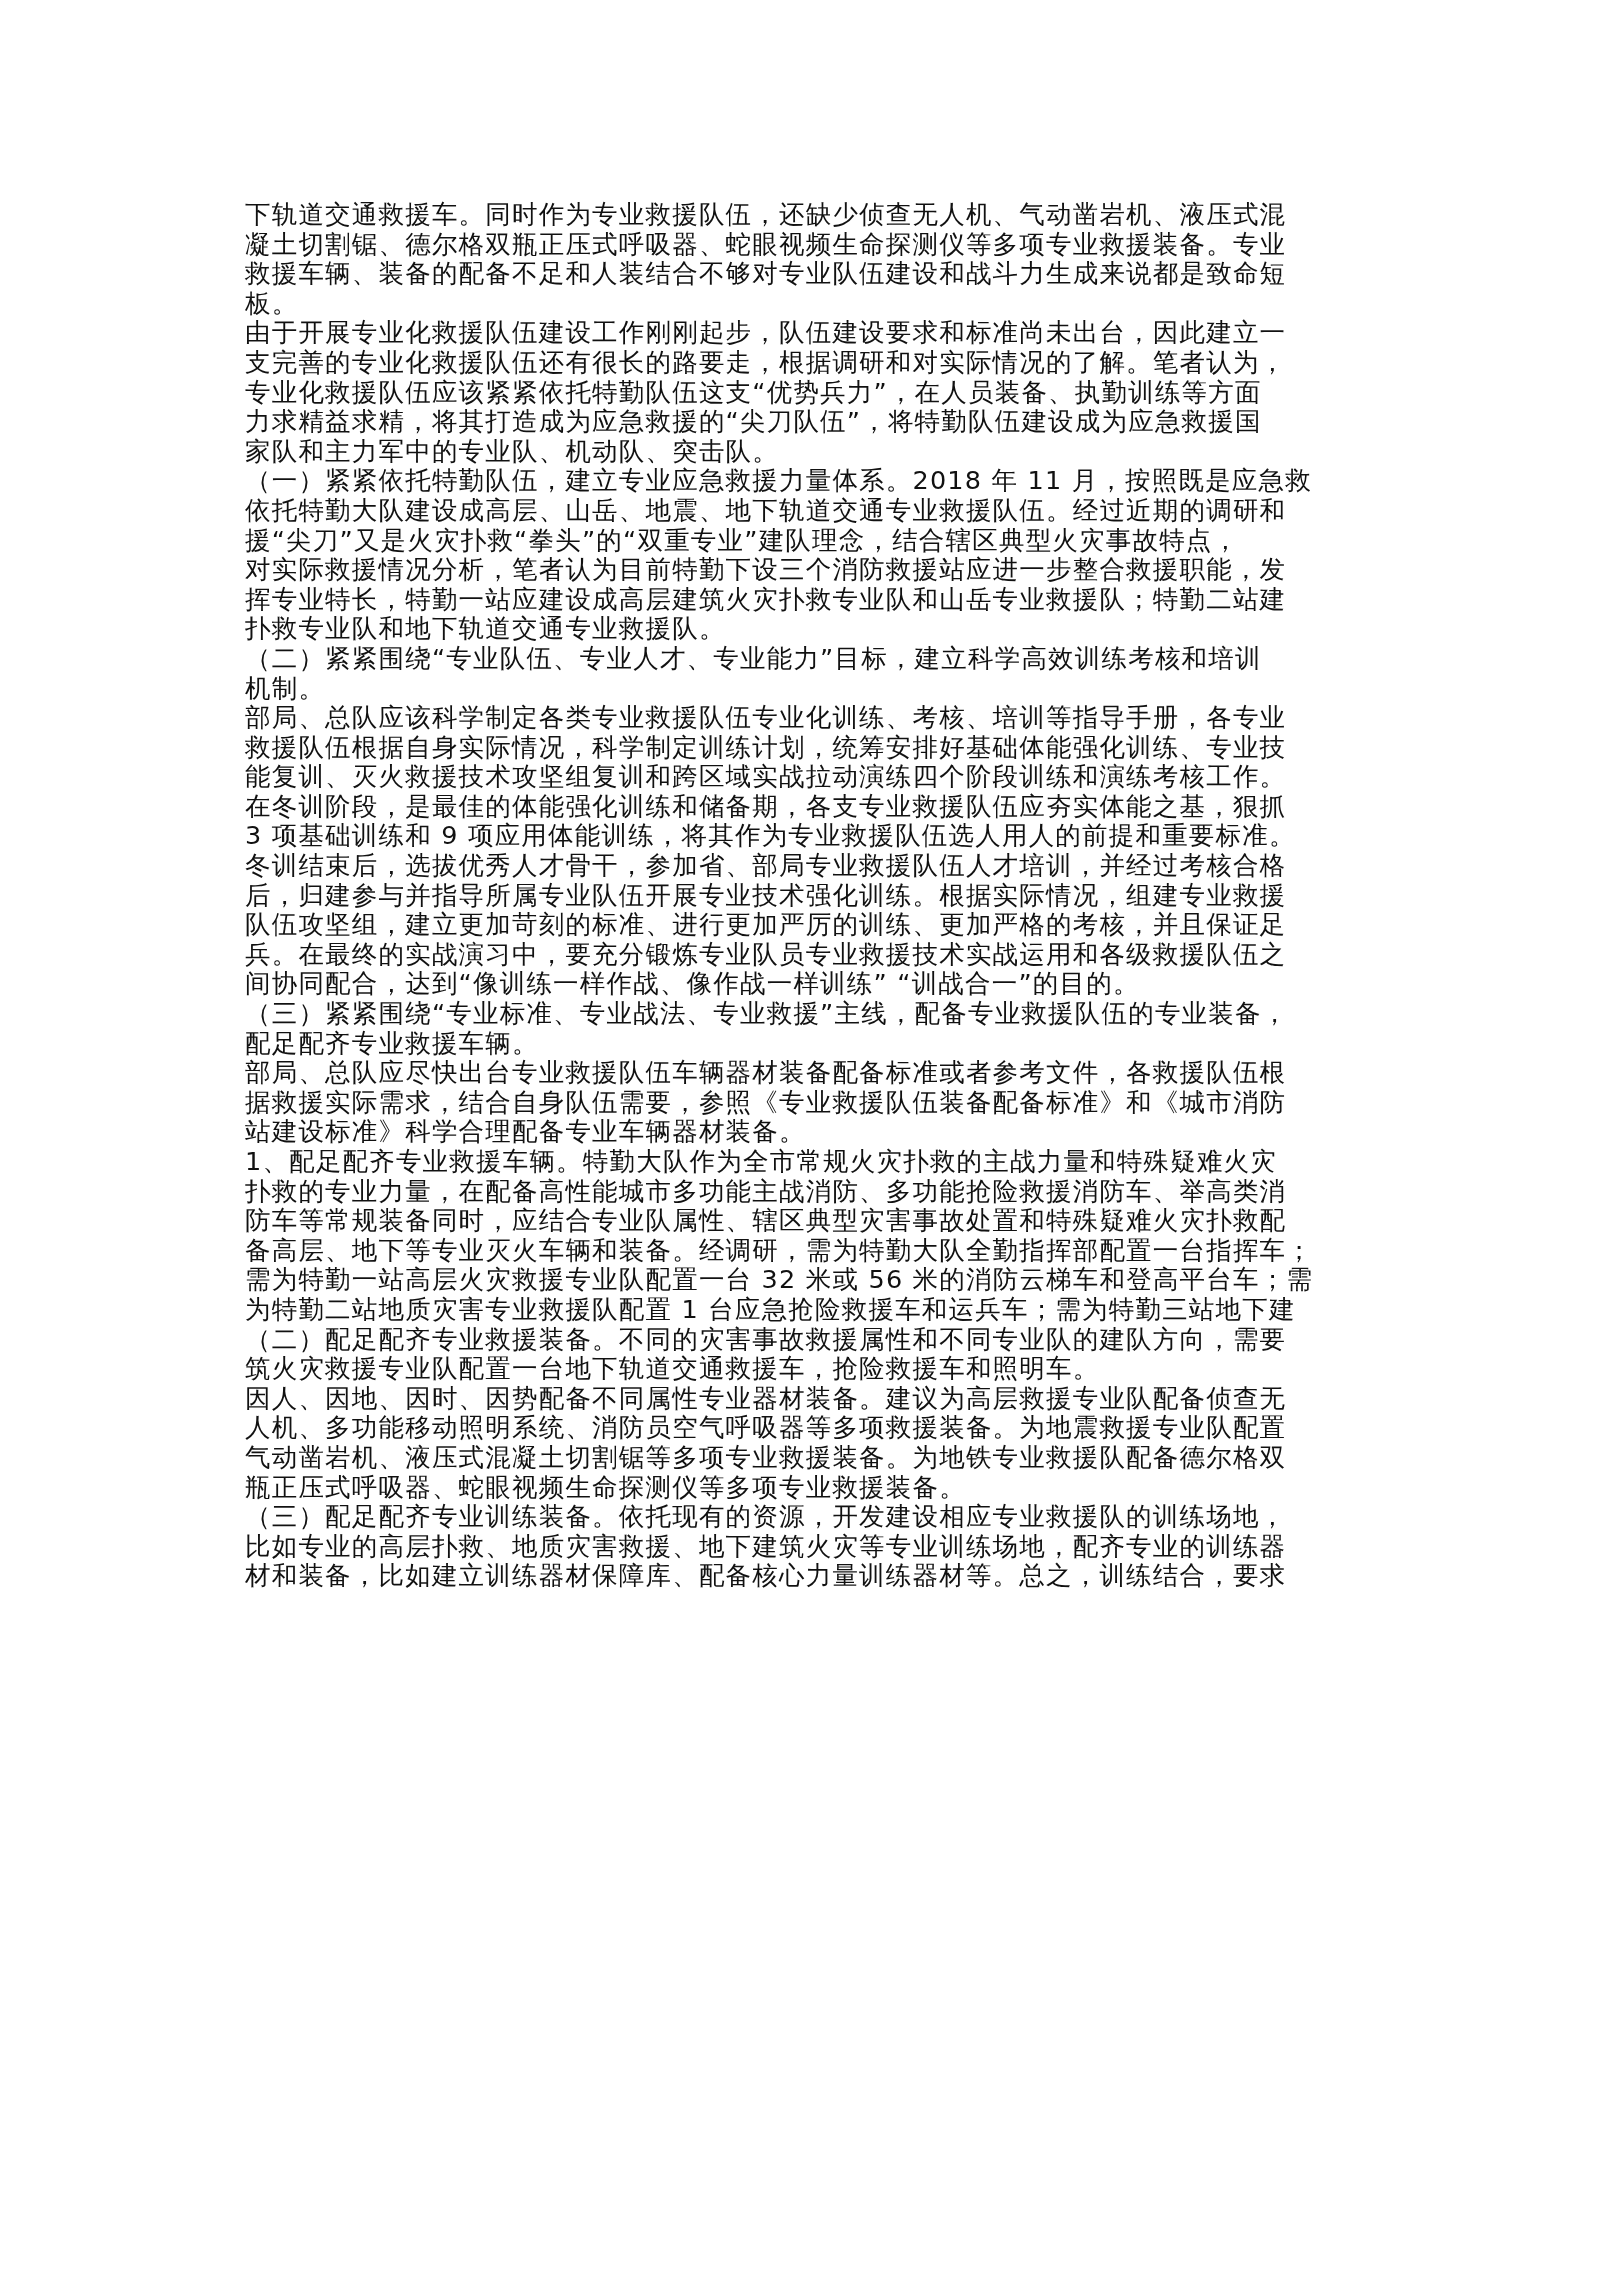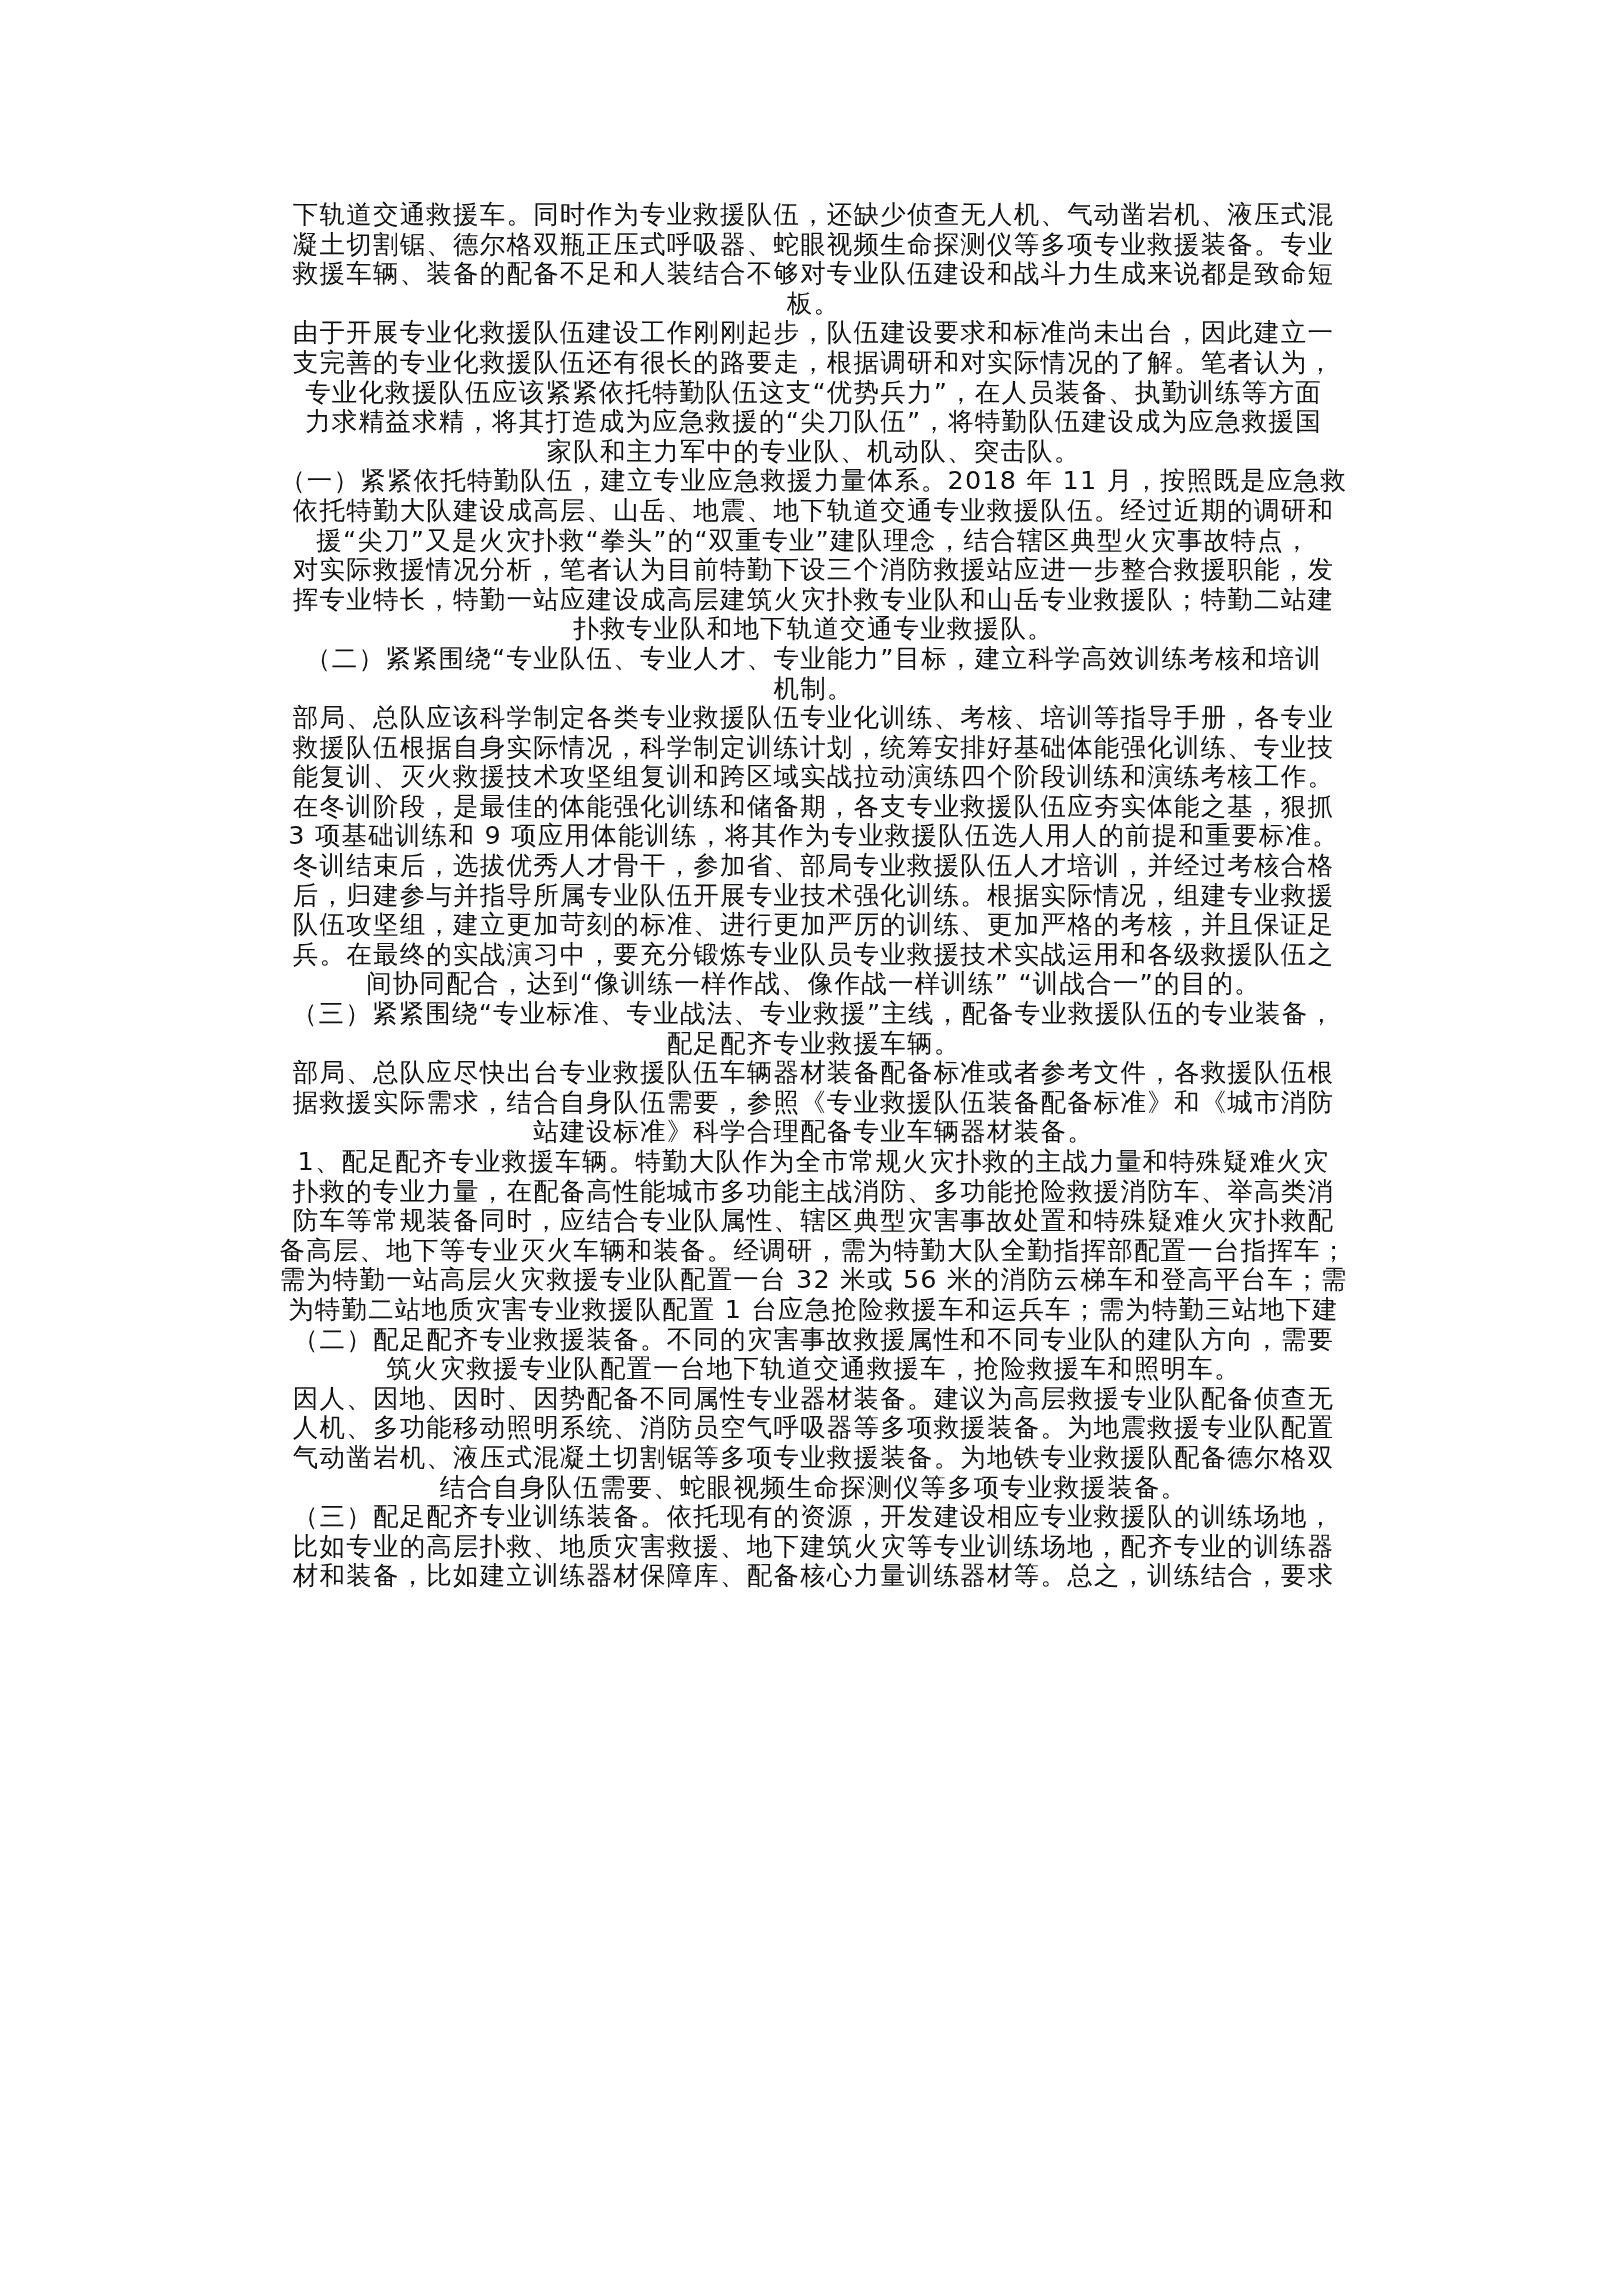--- a/index.html
+++ b/index.html
@@ -1,20 +1,20 @@
 <!DOCTYPE html>
 <html><head>
 <meta charset="utf-8">
 <style>
   html, body { margin: 0; padding: 0; background: #ffffff; }
   body { width: 1621px; height: 2293px; position: relative; overflow: hidden; }
   .page {
     position: absolute; left: 245px; top: 200px; width: 1137px;
     font-family: "DejaVu Sans", "Liberation Sans", sans-serif;
-    font-size: 25.5px; color: #111111; text-align: center;
+    font-size: 25.5px; color: #111111;
   }
   .line {
     height: 29.6px; line-height: 29.6px; white-space: nowrap;
     letter-spacing: 1.2px;
   }
   .heading { font-weight: bold; }
 </style>
 </head>
 <body>
 
@@ -55,18 +55,18 @@
     <div class="line">扑救的专业力量，在配备高性能城市多功能主战消防、多功能抢险救援消防车、举高类消</div>
     <div class="line">防车等常规装备同时，应结合专业队属性、辖区典型灾害事故处置和特殊疑难火灾扑救配</div>
     <div class="line">备高层、地下等专业灭火车辆和装备。经调研，需为特勤大队全勤指挥部配置一台指挥车；</div>
     <div class="line">需为特勤一站高层火灾救援专业队配置一台 32 米或 56 米的消防云梯车和登高平台车；需</div>
     <div class="line">为特勤二站地质灾害专业救援队配置 1 台应急抢险救援车和运兵车；需为特勤三站地下建</div>
     <div class="line">（二）配足配齐专业救援装备。不同的灾害事故救援属性和不同专业队的建队方向，需要</div>
     <div class="line">筑火灾救援专业队配置一台地下轨道交通救援车，抢险救援车和照明车。</div>
     <div class="line">因人、因地、因时、因势配备不同属性专业器材装备。建议为高层救援专业队配备侦查无</div>
     <div class="line">人机、多功能移动照明系统、消防员空气呼吸器等多项救援装备。为地震救援专业队配置</div>
     <div class="line">气动凿岩机、液压式混凝土切割锯等多项专业救援装备。为地铁专业救援队配备德尔格双</div>
-    <div class="line">结合自身队伍需要、蛇眼视频生命探测仪等多项专业救援装备。</div>
+    <div class="line">瓶正压式呼吸器、蛇眼视频生命探测仪等多项专业救援装备。</div>
     <div class="line">（三）配足配齐专业训练装备。依托现有的资源，开发建设相应专业救援队的训练场地，</div>
     <div class="line">比如专业的高层扑救、地质灾害救援、地下建筑火灾等专业训练场地，配齐专业的训练器</div>
     <div class="line">材和装备，比如建立训练器材保障库、配备核心力量训练器材等。总之，训练结合，要求</div>
   </div>
 
 
 </body></html>

